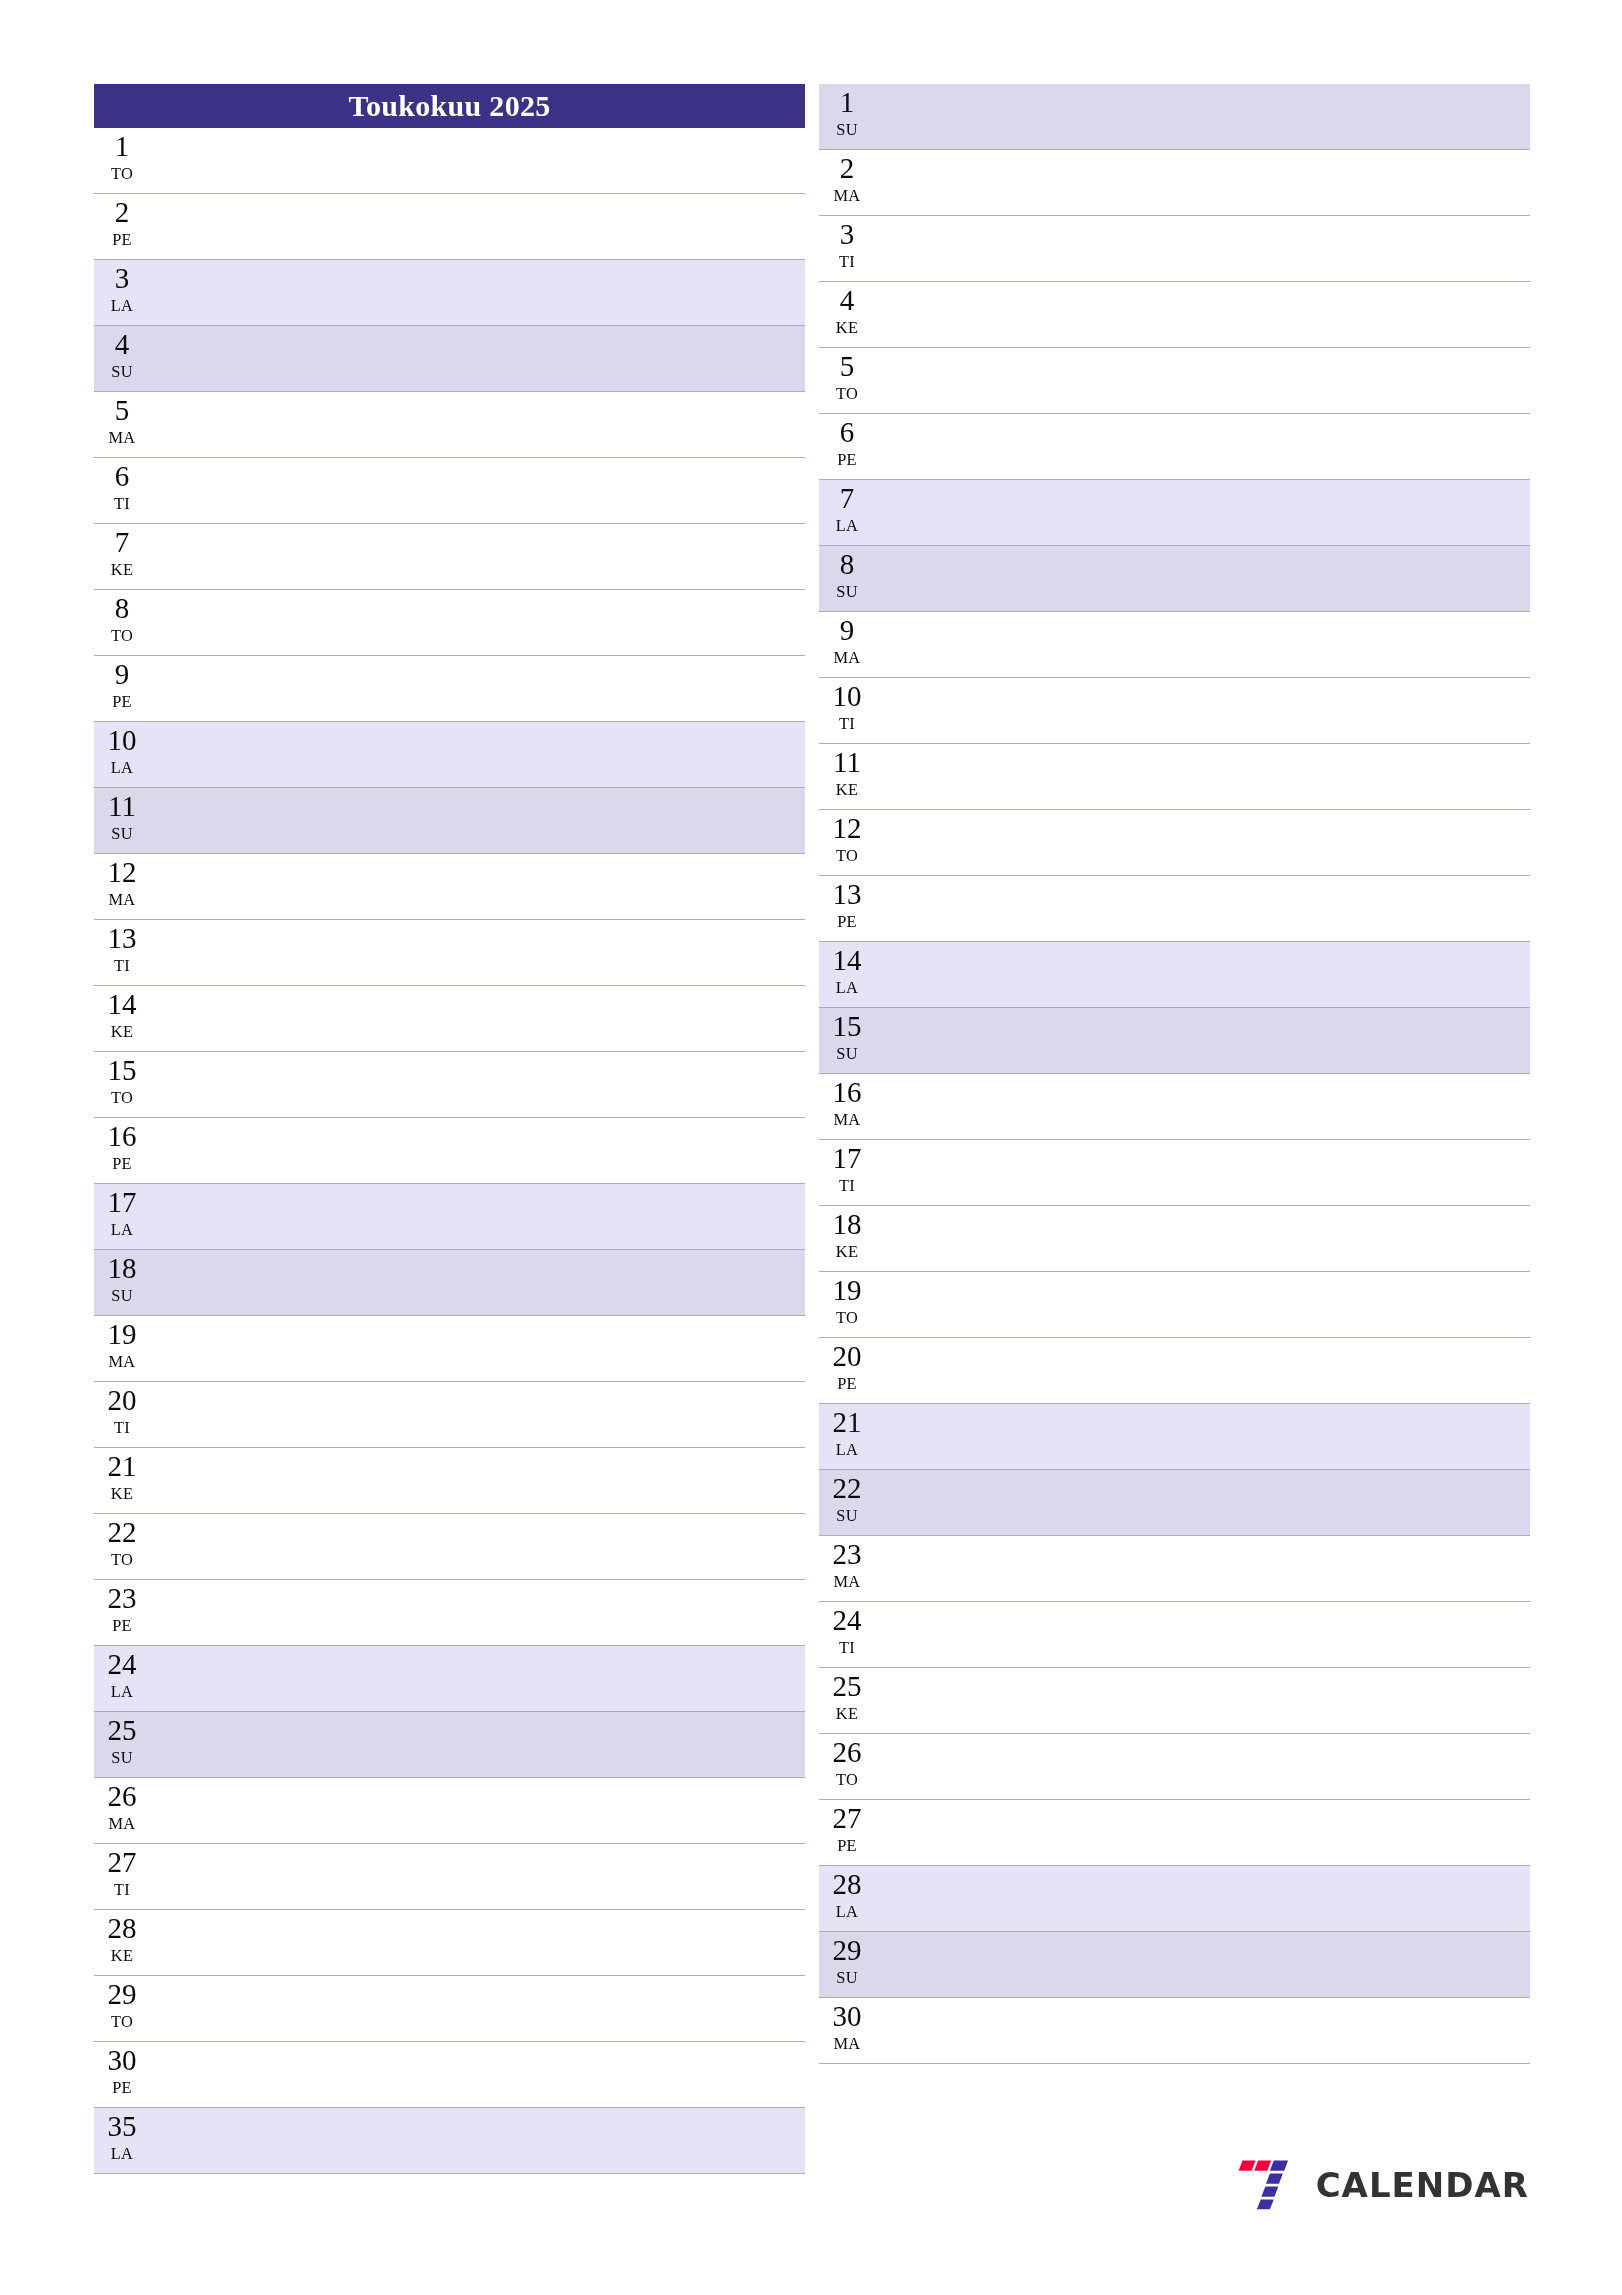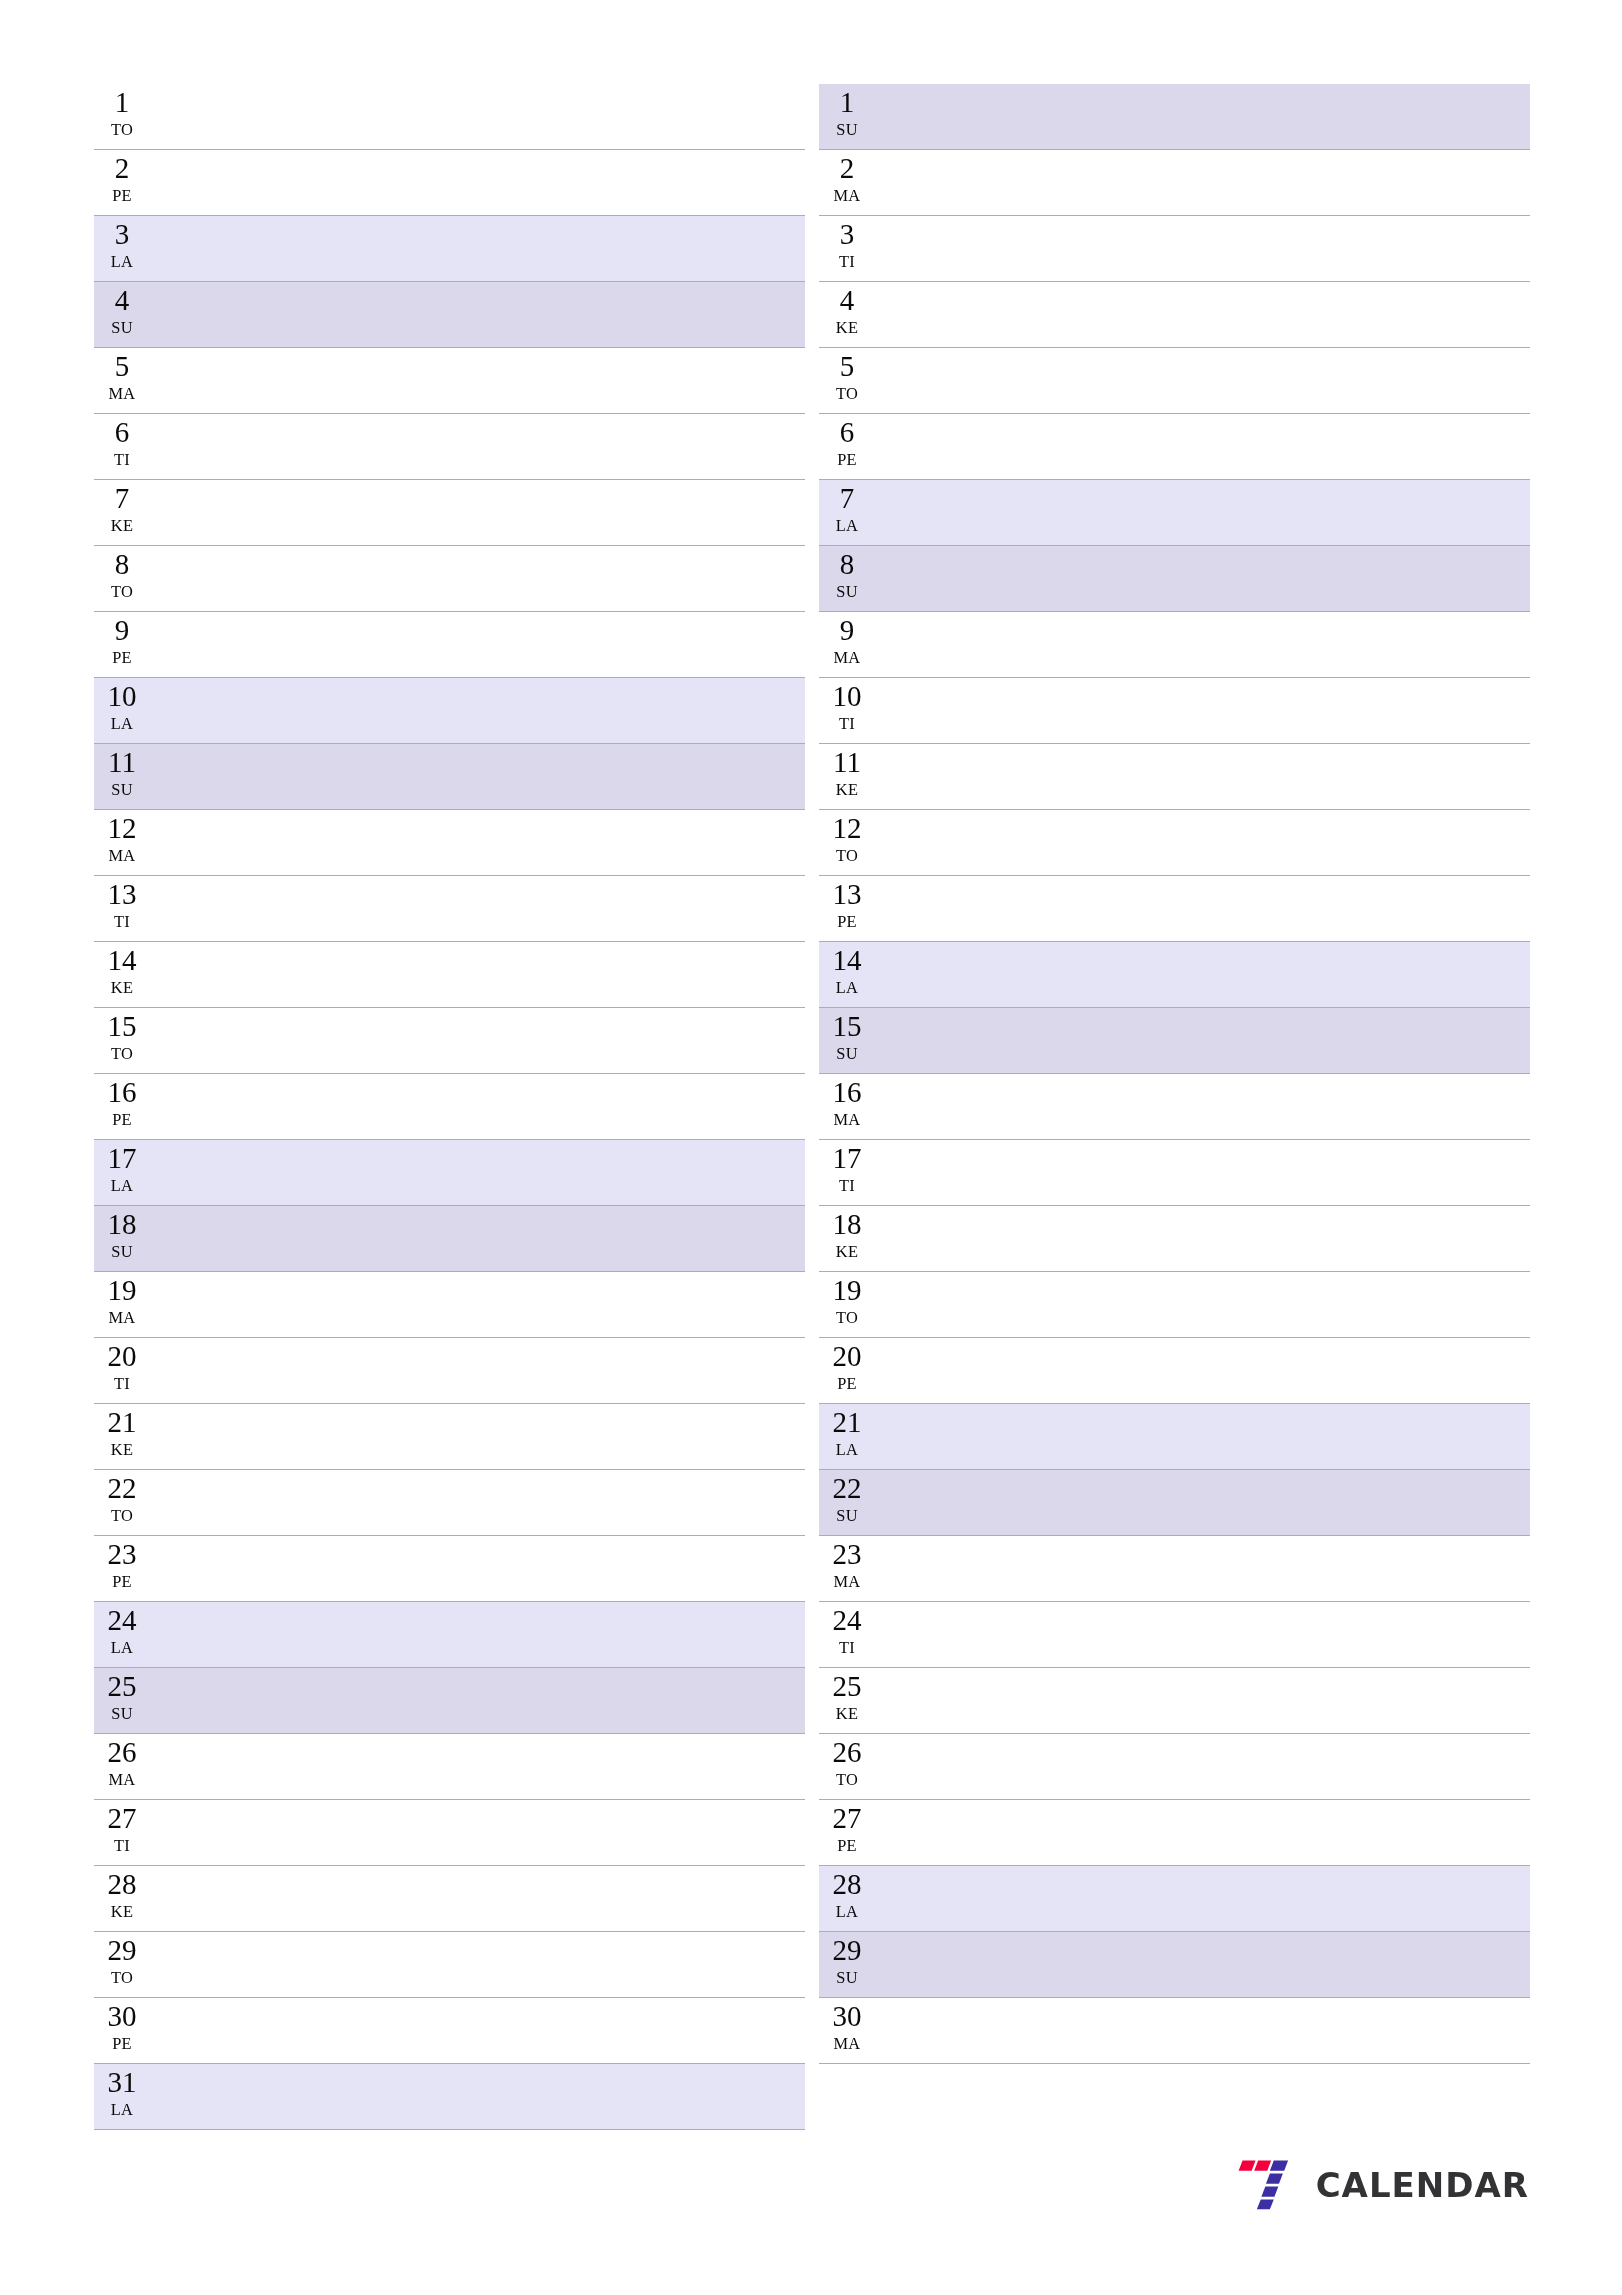--- a/index.html
+++ b/index.html
@@ -115,20 +115,21 @@
   }
 </style>
 </head>
 <body>
 
 <div class="page">
 
   <div class="columns">
 
     <div class="month-col">
+      <div class="month-header">Toukokuu 2025</div>
       <div class="days">
           <div class="day-row">
             <span class="daynum">1</span>
             <span class="dayname">TO</span>
           </div>
           <div class="day-row">
             <span class="daynum">2</span>
             <span class="dayname">PE</span>
           </div>
           <div class="day-row sat">
@@ -237,21 +238,21 @@
           </div>
           <div class="day-row">
             <span class="daynum">29</span>
             <span class="dayname">TO</span>
           </div>
           <div class="day-row">
             <span class="daynum">30</span>
             <span class="dayname">PE</span>
           </div>
           <div class="day-row sat">
-            <span class="daynum">31</span>
+            <span class="daynum">35</span>
             <span class="dayname">LA</span>
           </div>
         </div>
     </div>
 
     <div class="month-col">
       <div class="days">
           <div class="day-row sun">
             <span class="daynum">1</span>
             <span class="dayname">SU</span>

